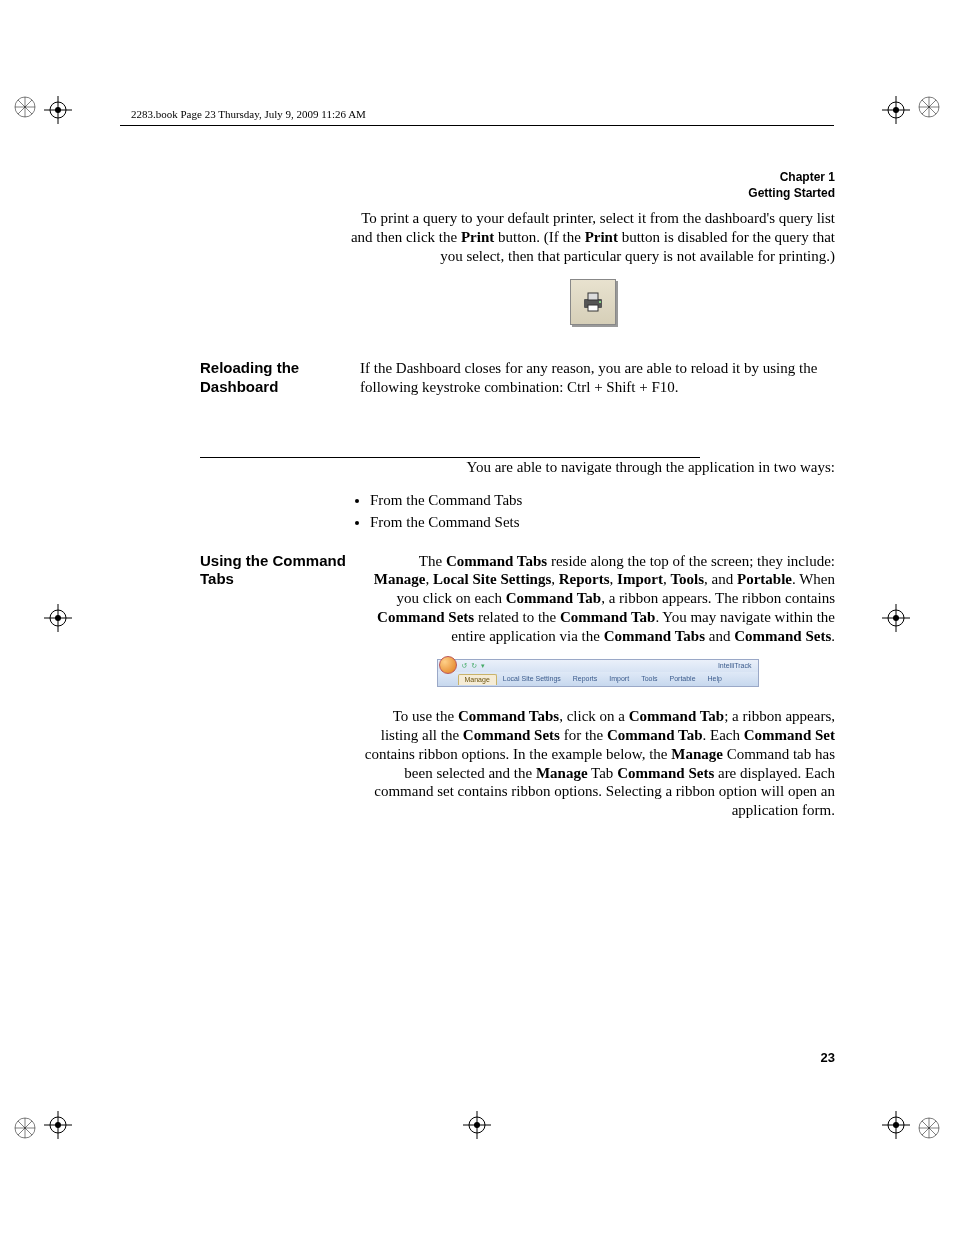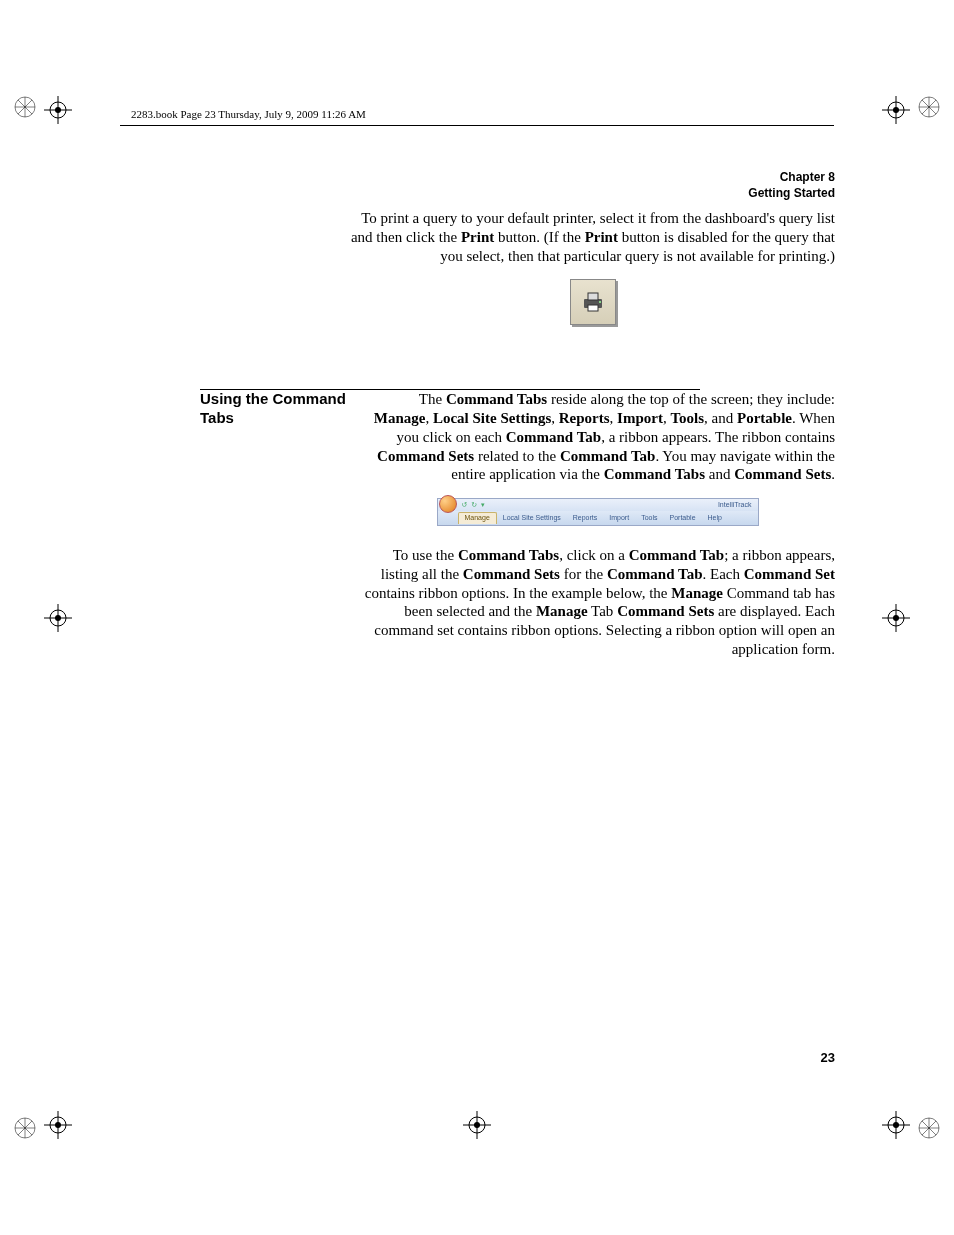--- a/index.html
+++ b/index.html
@@ -279,43 +279,56 @@
       <line x1="14" y1="0" x2="14" y2="28" stroke="#000"></line>
       <line x1="0" y1="14" x2="28" y2="14" stroke="#000"></line>
     </svg>
   </div>
 
 <div class="header-line">2283.book  Page 23  Thursday, July 9, 2009  11:26 AM</div>
 <div class="hrule-top"></div>
 
 <div class="page-content content-wrap">
   <div class="running-head">
-    <div>Chapter 8</div>
+    <div>Chapter 1</div>
     <div>Getting Started</div>
   </div>
 
   <div class="body-col">
     <p class="para">
       <span>To print a query to your default printer, select it from the dashboard's query list and then click the </span><span class="b">Print</span><span> button. (If the </span><span class="b">Print</span><span> button is disabled for the query that you select, then that particular query is not available for printing.)</span>
     </p>
     <div class="icon-row">
       <span class="print-icon">
         <svg width="24" height="22" viewBox="0 0 24 22">
           <rect x="3" y="8" width="18" height="9" rx="1" fill="#555"></rect>
           <rect x="7" y="2" width="10" height="7" fill="#ddd" stroke="#333"></rect>
           <rect x="7" y="14" width="10" height="6" fill="#fff" stroke="#333"></rect>
           <circle cx="19" cy="11" r="1" fill="#9f9"></circle>
         </svg>
       </span>
     </div>
   </div>
 
+  <div class="row">
+    <div class="side-head">Reloading the Dashboard</div>
+    <div class="body-text">
+      <span>If the Dashboard closes for any reason, you are able to reload it by using the following keystroke combination: </span><span class="b">Ctrl + Shift + F10</span><span>.</span>
+    </div>
+  </div>
 
   <div class="section-rule"></div>
 
+  <div class="body-col">
+    <p class="para">You are able to navigate through the application in two ways:</p>
+    <ul class="bullets">
+      <li>From the Command Tabs</li>
+      <li>From the Command Sets</li>
+    </ul>
+  </div>
 
   <div class="row">
     <div class="side-head">Using the Command Tabs</div>
     <div class="body-text">
       <p class="para">
         <span>The </span><span class="b">Command Tabs</span><span> reside along the top of the screen; they include: </span><span class="b">Manage</span><span>, </span><span class="b">Local Site Settings</span><span>, </span><span class="b">Reports</span><span>, </span><span class="b">Import</span><span>, </span><span class="b">Tools</span><span>, and </span><span class="b">Portable</span><span>. When you click on each </span><span class="b">Command Tab</span><span>, a ribbon appears. The ribbon contains </span><span class="b">Command Sets</span><span> related to the </span><span class="b">Command Tab</span><span>. You may navigate within the entire application via the </span><span class="b">Command Tabs</span><span> and </span><span class="b">Command Sets</span><span>.</span>
       </p>
 
       <div class="ribbon-fig">
         <div class="ribbon-top">

